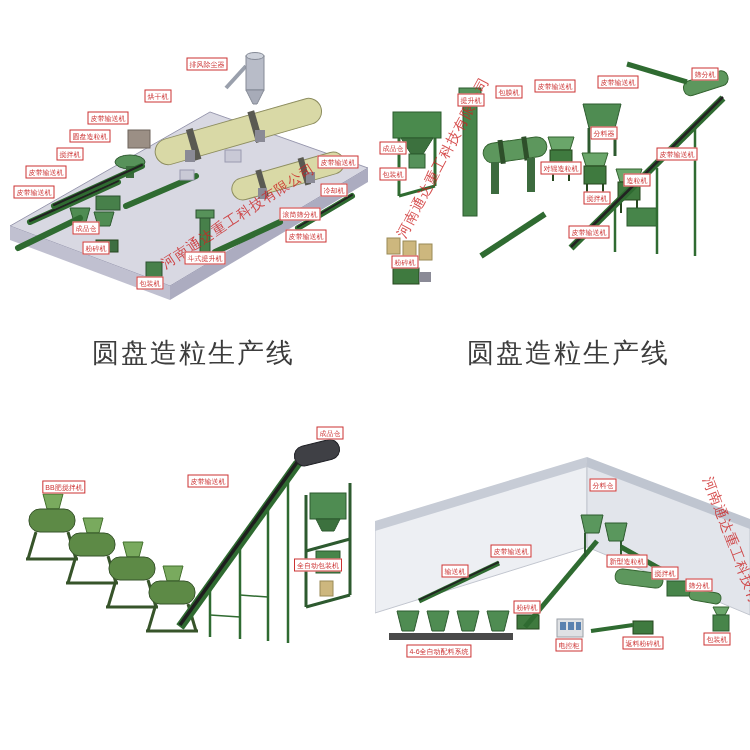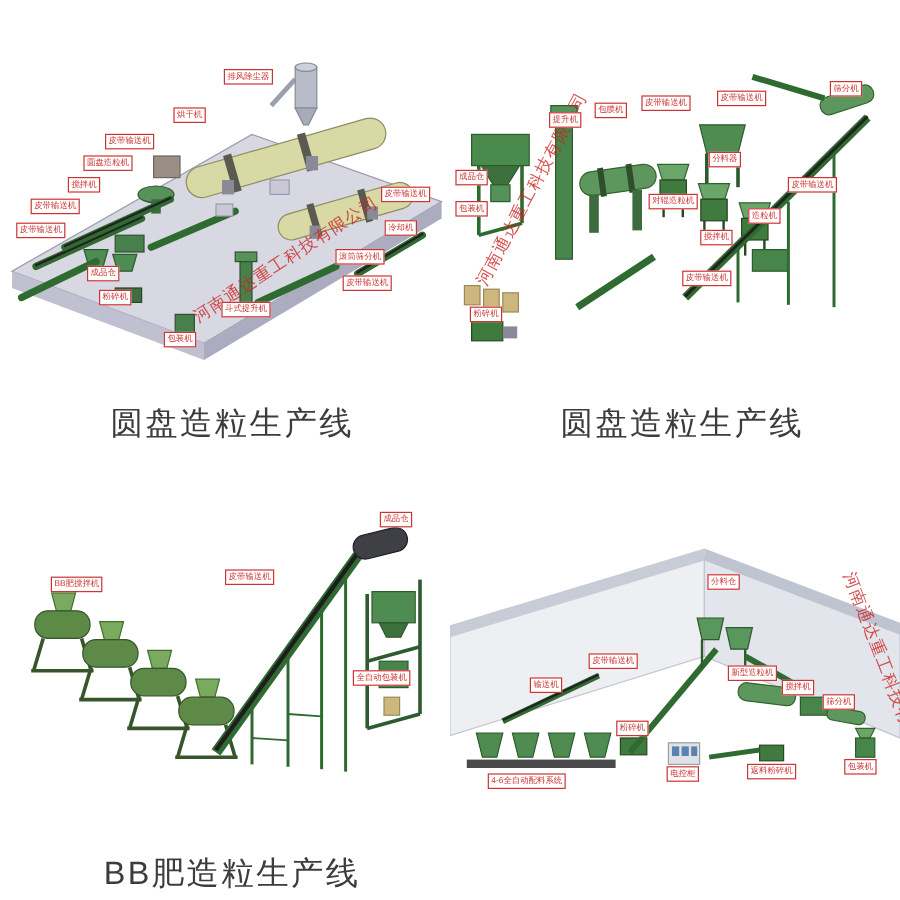--- a/index.html
+++ b/index.html
@@ -257,21 +257,20 @@
           <polygon points="316,144 340,144 334,156 322,156" fill="#3c713e" stroke="#2d5a2f"></polygon>
           <rect x="316" y="176" width="24" height="22" fill="#47854a" stroke="#2d5a2f"></rect>
           <rect x="320" y="206" width="13" height="15" fill="#cdb77e" stroke="#9a8a57"></rect>
         </g>
       </svg>
     </div>
     <div class="lbl" style="left:64px;top:112px">BB肥搅拌机</div>
     <div class="lbl" style="left:208px;top:106px">皮带输送机</div>
     <div class="lbl" style="left:330px;top:58px">成品仓</div>
     <div class="lbl" style="left:318px;top:190px">全自动包装机</div>
-    <div class="caption">BB肥造粒生产线</div>
   </div>
 
   <div class="panel">
     <div class="art">
       <svg viewBox="0 0 375 330">
 
         <g>
           <polygon points="0,152 212,88 212,172 0,238" fill="#edeff3" stroke="#c2c6cf" stroke-width="1"></polygon>
           <polygon points="0,146 212,82 212,92 0,156" fill="#c7ccd6"></polygon>
           <polygon points="212,88 375,150 375,240 212,172" fill="#e2e5eb" stroke="#c2c6cf" stroke-width="1"></polygon>

